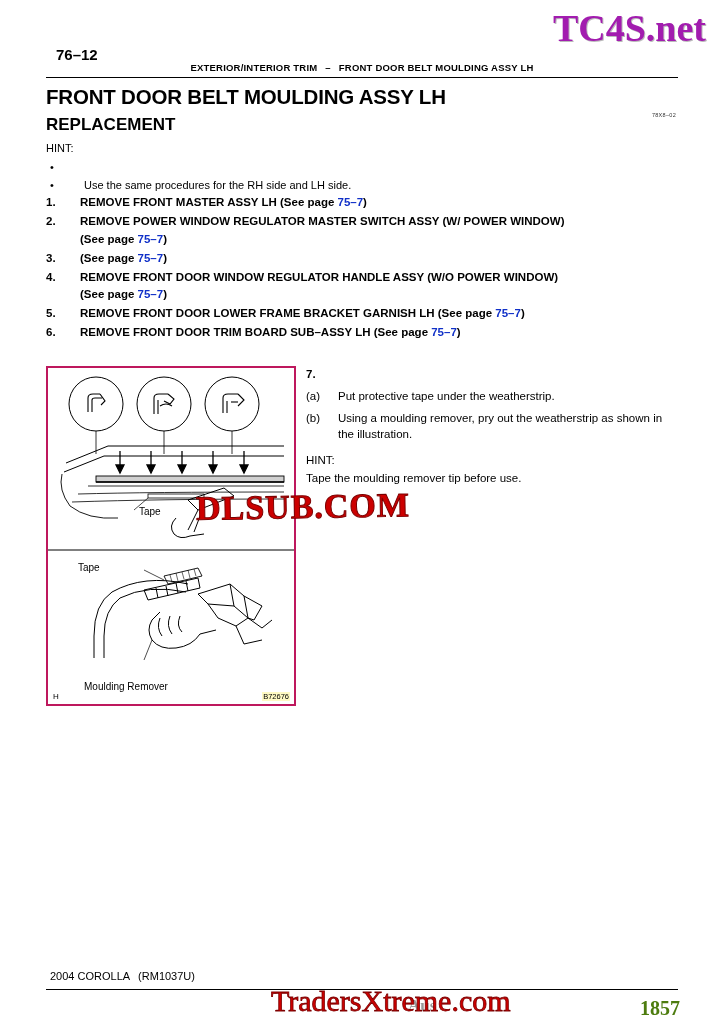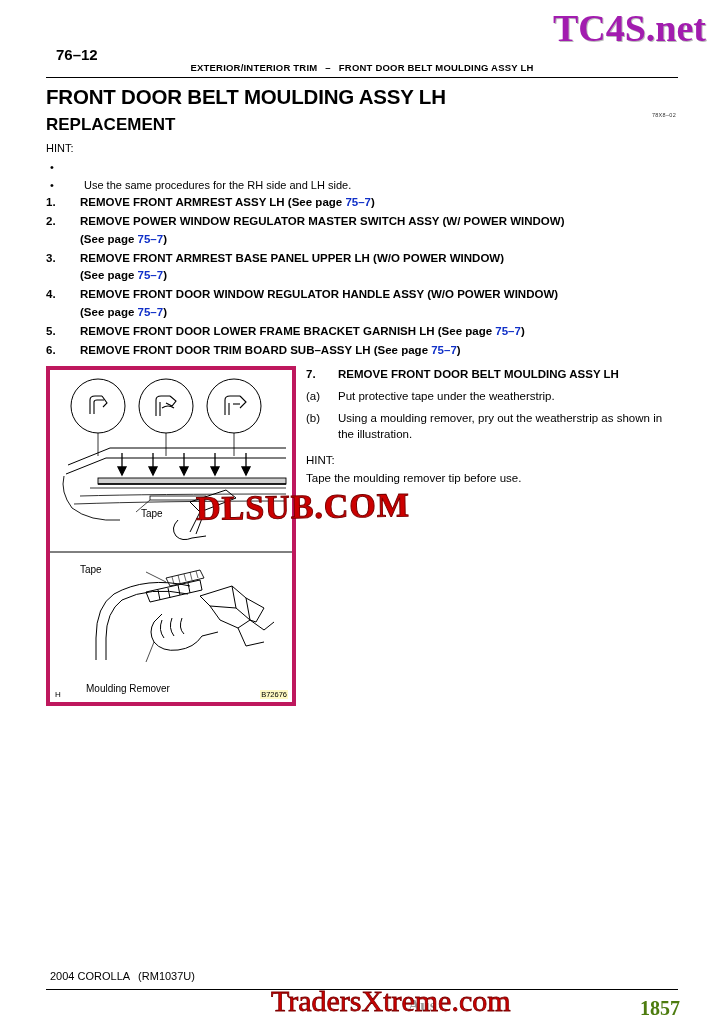--- a/index.html
+++ b/index.html
@@ -181,21 +181,21 @@
     margin-left: 0;
   }
 
   
   .illus {
     position: absolute;
     left: 46px;
     top: 366px;
     width: 250px;
     height: 340px;
-    border: 4px solid #be185d;
+    border: 2px solid #be185d;
     box-sizing: border-box;
     background: #fff;
     overflow: hidden;
   }
   .illus-label {
     position: absolute;
     font-size: 10px;
   }
   .illus-code {
     position: absolute;
@@ -277,38 +277,37 @@
     <div class="bullet-dot">•</div>
     <div>Use the same procedures for the RH side and LH side.</div>
   </div>
 </div>
 
 <div class="steps">
 
   <div class="step">
     <div class="step-num">1.</div>
     <div class="step-text">
-      <span>REMOVE FRONT ARMREST ASSY LH (See page </span><span class="ref">75–7</span><span>)</span>
+      <span>REMOVE FRONT MASTER ASSY LH (See page </span><span class="ref">75–7</span><span>)</span>
     </div>
   </div>
 
   <div class="step">
     <div class="step-num">2.</div>
     <div class="step-text">
       <div>REMOVE POWER WINDOW REGULATOR MASTER SWITCH ASSY (W/ POWER WINDOW)</div>
       <div class="step-cont">
         <span>(See page </span><span class="ref">75–7</span><span>)</span>
       </div>
     </div>
   </div>
 
   <div class="step">
     <div class="step-num">3.</div>
     <div class="step-text">
-      <div>REMOVE FRONT ARMREST BASE PANEL UPPER LH (W/O POWER WINDOW)</div>
       <div class="step-cont">
         <span>(See page </span><span class="ref">75–7</span><span>)</span>
       </div>
     </div>
   </div>
 
   <div class="step">
     <div class="step-num">4.</div>
     <div class="step-text">
       <div>REMOVE FRONT DOOR WINDOW REGULATOR HANDLE ASSY (W/O POWER WINDOW)</div>
@@ -455,21 +454,20 @@
   <div class="illus-label" style="left:91px; top:138px;">Tape</div>
   <div class="illus-label" style="left:30px; top:194px;">Tape</div>
   <div class="illus-label" style="left:36px; top:313px;">Moulding Remover</div>
   <div class="illus-h">H</div>
   <div class="illus-code">B72676</div>
 </div>
 
 <div class="proc">
   <div class="proc-title">
     <div class="step-num">7.</div>
-    <div>REMOVE FRONT DOOR BELT MOULDING ASSY LH</div>
   </div>
 
   <div class="proc-item">
     <div class="tag">(a)</div>
     <div class="body">Put protective tape under the weatherstrip.</div>
   </div>
 
   <div class="proc-item">
     <div class="tag">(b)</div>
     <div class="body">Using a moulding remover, pry out the weatherstrip as shown in the illustration.</div>

